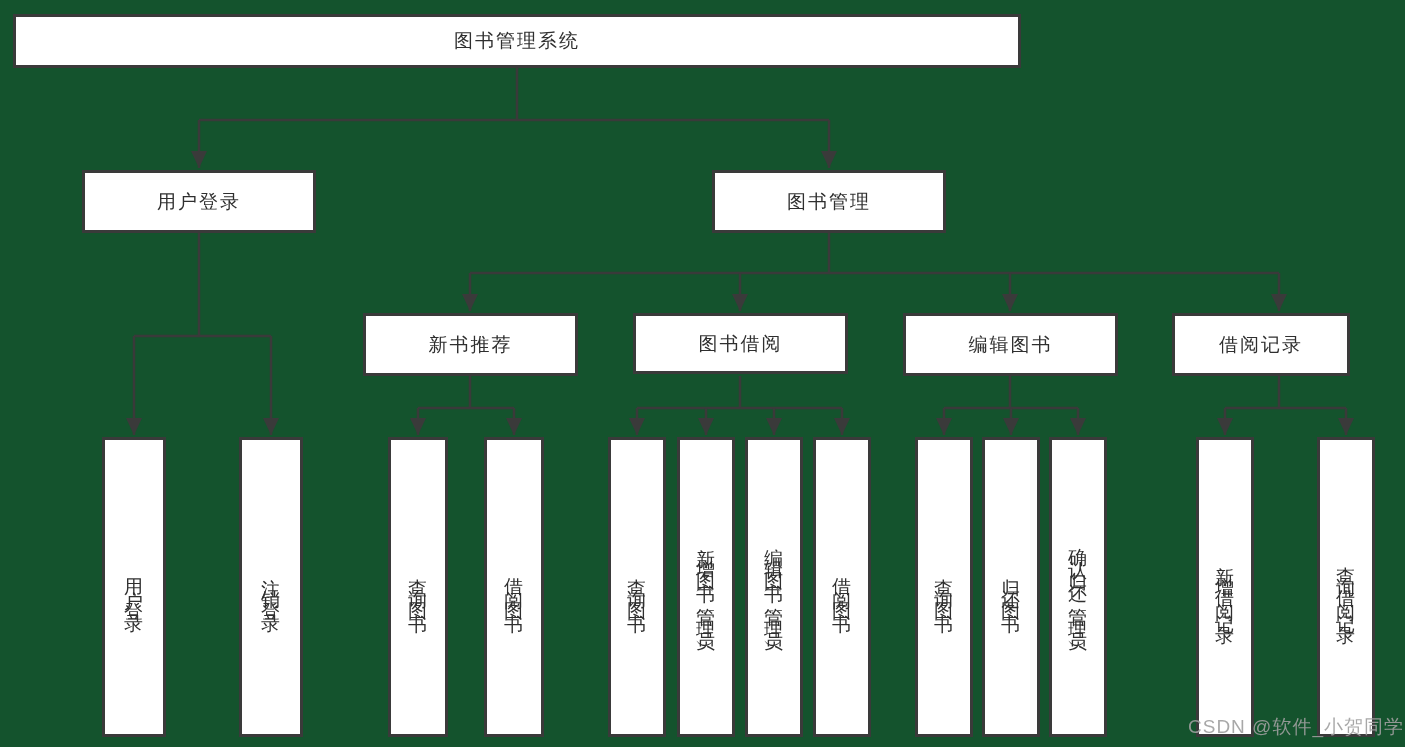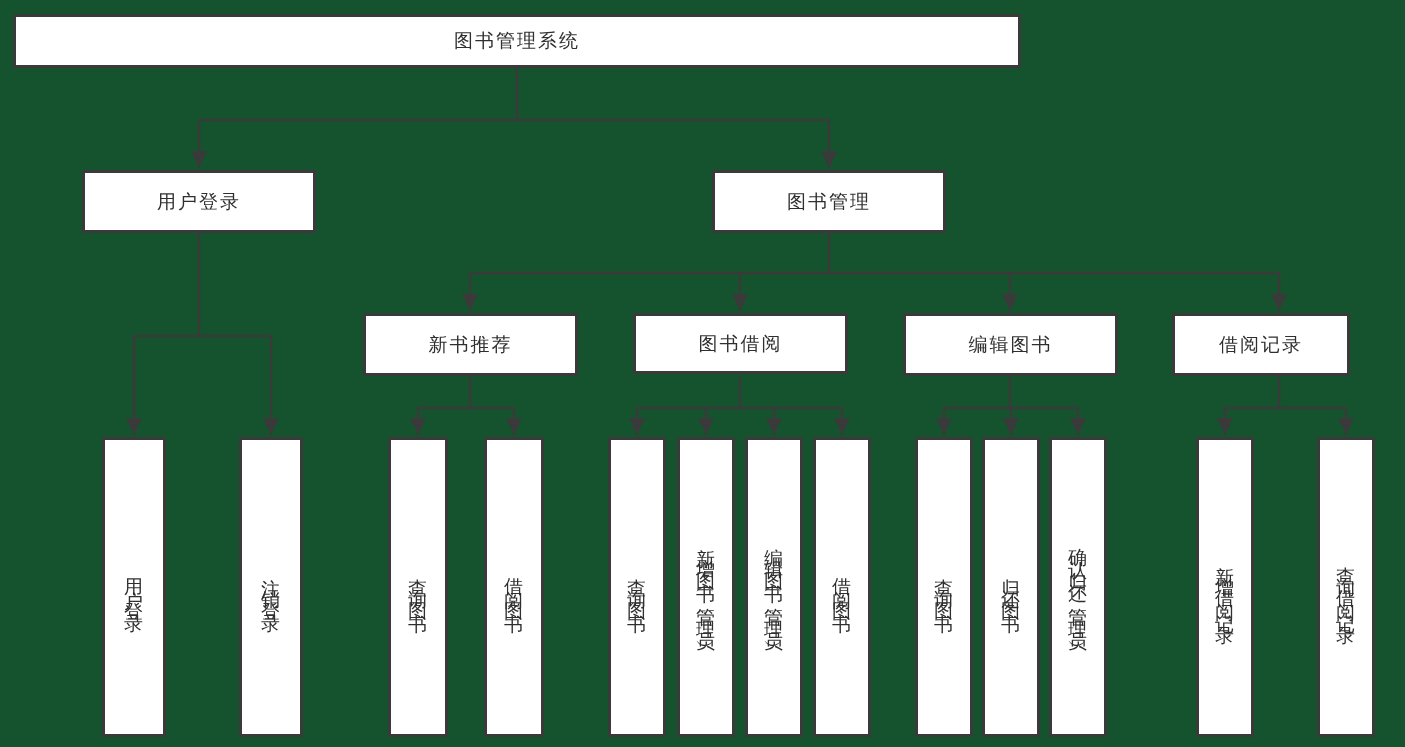--- a/index.html
+++ b/index.html
@@ -115,14 +115,15 @@
   <div class="node v" style="left:745px;top:437px;width:58px;height:300px">编辑图书（管理员）</div>
   <div class="node v" style="left:813px;top:437px;width:58px;height:300px">借阅图书</div>
 
   <div class="node v" style="left:915px;top:437px;width:58px;height:300px">查询图书</div>
   <div class="node v" style="left:982px;top:437px;width:58px;height:300px">归还图书</div>
   <div class="node v" style="left:1049px;top:437px;width:58px;height:300px">确认归还（管理员）</div>
 
   <div class="node v" style="left:1196px;top:437px;width:58px;height:300px">新增借阅记录</div>
   <div class="node v" style="left:1317px;top:437px;width:58px;height:300px">查询借阅记录</div>
 
+  <div class="watermark">CSDN @软件_小贺同学</div>
 
 </div>
 
 </body></html>

